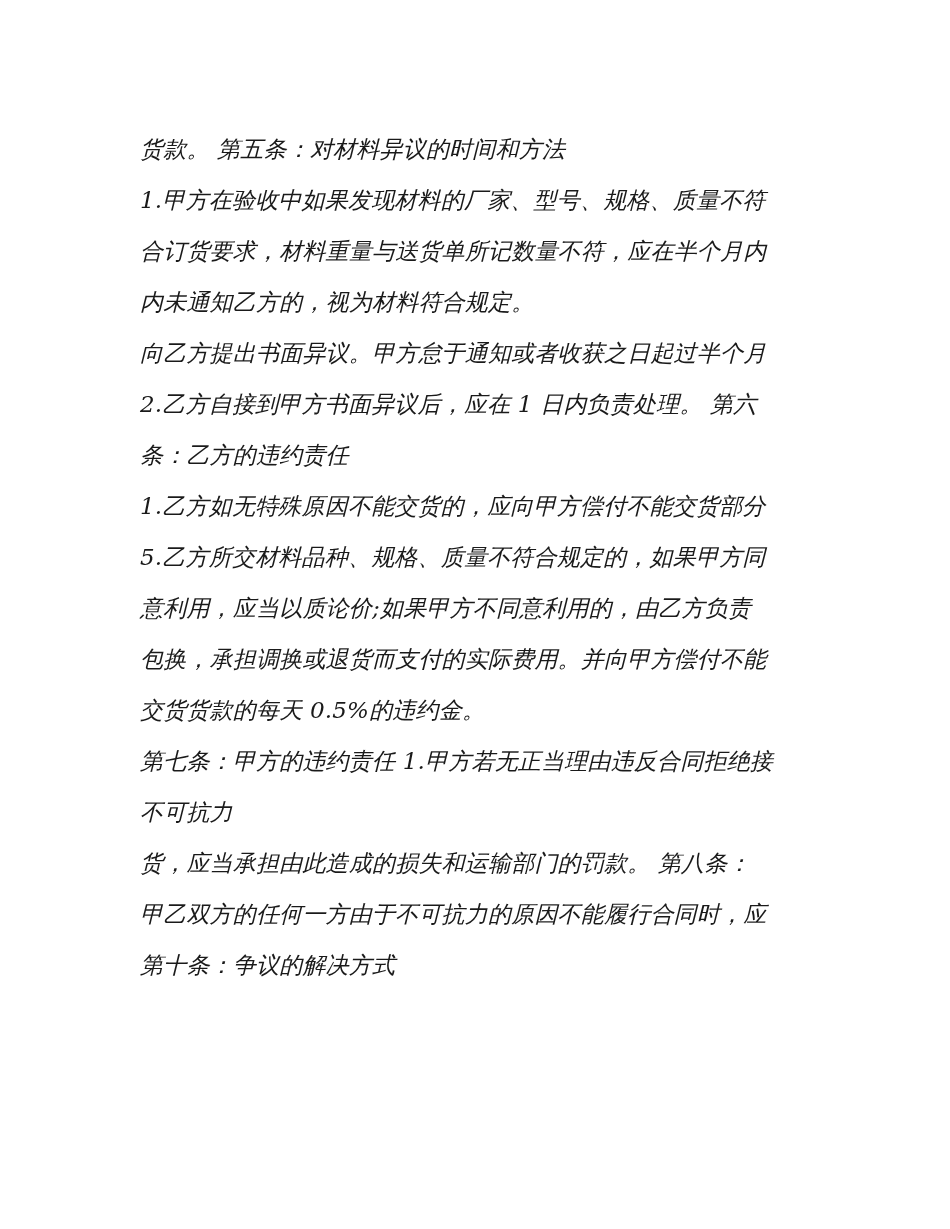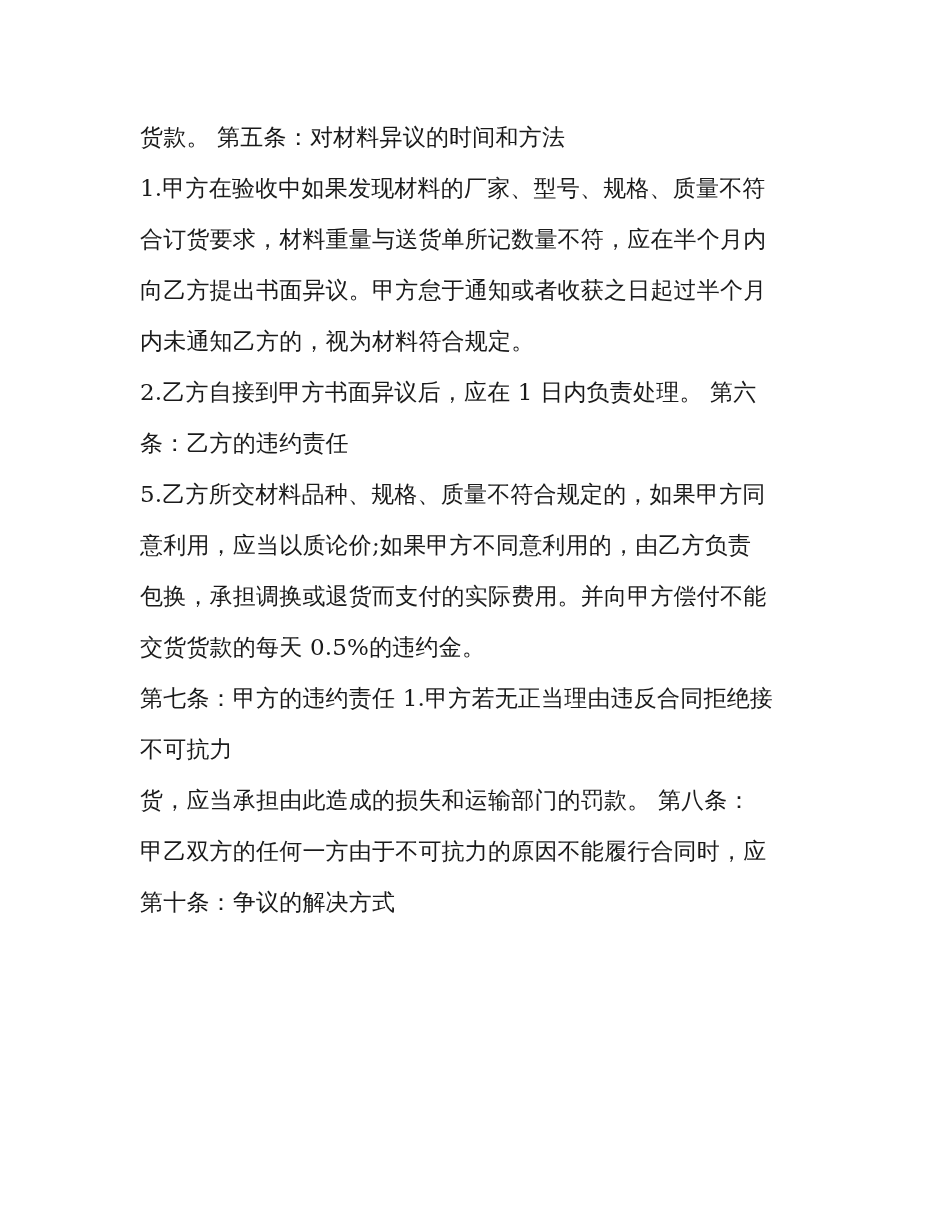--- a/index.html
+++ b/index.html
@@ -19,44 +19,46 @@
       position: absolute;
       left: 0;
       top: 0;
       width: 950px;
       height: 1229px;
       background: #ffffff;
     }
     .content {
       position: absolute;
       left: 140px;
-      top: 112px;
+      top: 124px;
       width: 680px;
+      font-style: italic;
     }
     .line {
       display: block;
       height: 51px;
       line-height: 51px;
       font-size: 23px;
       white-space: nowrap;
       letter-spacing: 0.2px;
     }
   </style>
 </head>
 <body>
 
 <div class="page">
   <div class="content">
     <span class="line">货款。 第五条：对材料异议的时间和方法</span>
     <span class="line">1.甲方在验收中如果发现材料的厂家、型号、规格、质量不符</span>
     <span class="line">合订货要求，材料重量与送货单所记数量不符，应在半个月内</span>
+    <span class="line">内未通知乙方的，视为材料符合规定。</span>
     <span class="line">向乙方提出书面异议。甲方怠于通知或者收获之日起过半个月</span>
-    <span class="line">内未通知乙方的，视为材料符合规定。</span>
     <span class="line">2.乙方自接到甲方书面异议后，应在 1 日内负责处理。 第六</span>
     <span class="line">条：乙方的违约责任</span>
+    <span class="line">1.乙方如无特殊原因不能交货的，应向甲方偿付不能交货部分</span>
     <span class="line">5.乙方所交材料品种、规格、质量不符合规定的，如果甲方同</span>
     <span class="line">意利用，应当以质论价;如果甲方不同意利用的，由乙方负责</span>
     <span class="line">包换，承担调换或退货而支付的实际费用。并向甲方偿付不能</span>
     <span class="line">交货货款的每天 0.5%的违约金。</span>
     <span class="line">第七条：甲方的违约责任 1.甲方若无正当理由违反合同拒绝接</span>
     <span class="line">不可抗力</span>
     <span class="line">货，应当承担由此造成的损失和运输部门的罚款。 第八条：</span>
     <span class="line">甲乙双方的任何一方由于不可抗力的原因不能履行合同时，应</span>
     <span class="line">第十条：争议的解决方式</span>
   </div>

